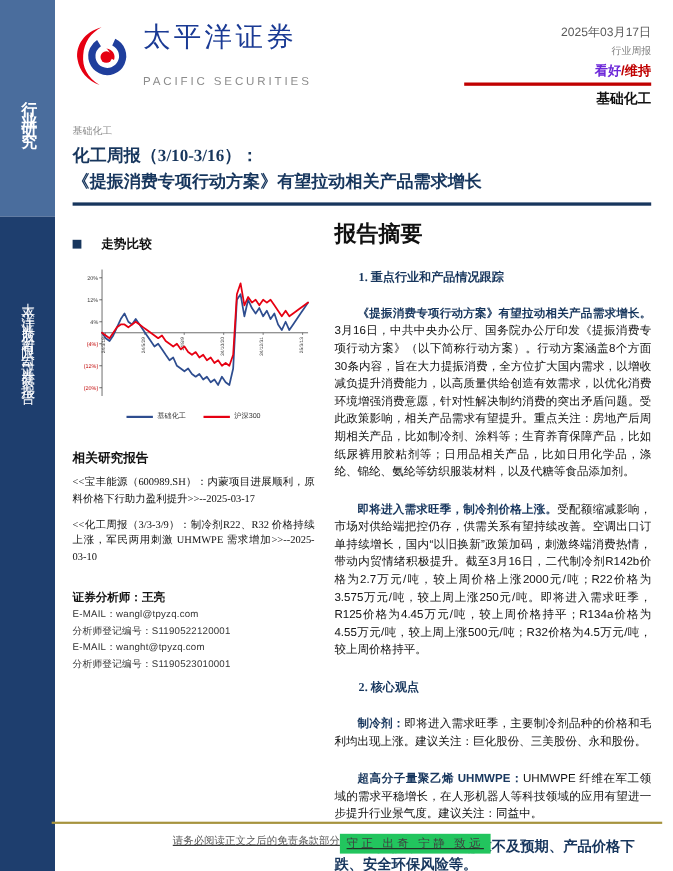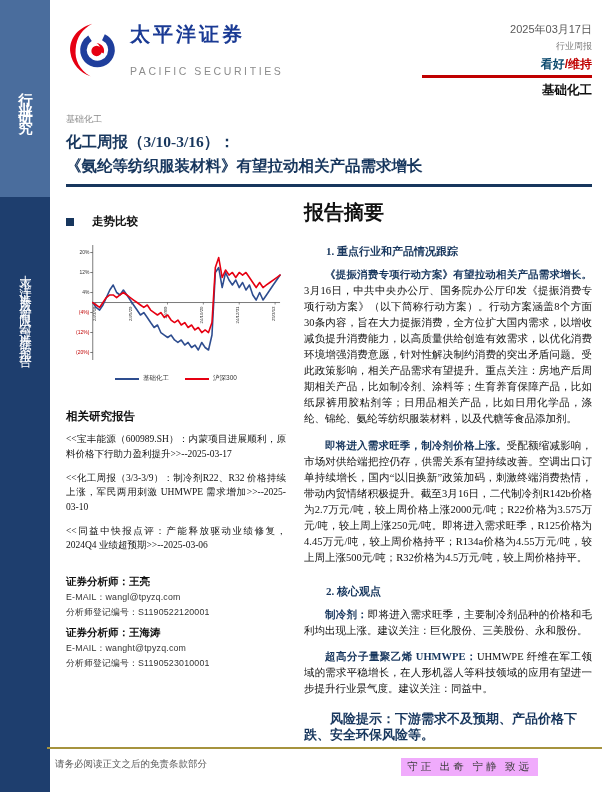--- a/index.html
+++ b/index.html
@@ -14,27 +14,27 @@
   .side-top span,.side-bottom span{writing-mode:vertical-rl;color:#fff;}
   .side-top span{font-size:14.5px;letter-spacing:9px;font-weight:600;}
   .side-bottom span{font-size:12.5px;letter-spacing:5px;}
 
   .main{position:absolute;left:50px;top:0;width:562px;height:792px;box-sizing:border-box;padding:22px 20px 0 16px;}
 
   
   .header{display:flex;justify-content:space-between;align-items:flex-start;}
   .logo{display:flex;align-items:center;gap:8px;}
   .logo svg{width:56px;height:56px;}
-  .logo-cn{font-size:20px;font-weight:bold;color:#1a3a94;letter-spacing:3px;line-height:1;}
+  .logo-cn{font-size:25px;font-weight:normal;color:#1a3a94;letter-spacing:3px;line-height:1;}
   .logo-en{font-size:10.5px;color:#8c8c8c;letter-spacing:2.6px;margin-top:21px;}
   .header-right{text-align:right;width:170px;}
   .hdr-date{font-size:11px;color:#595959;}
   .hdr-type{font-size:9px;color:#7f7f7f;margin-top:3px;}
   .hdr-rating{font-size:12px;font-weight:bold;margin-top:3px;}
-  .hdr-rating .blue{color:#0c4a6e;}
+  .hdr-rating .blue{color:#6d28d9;}
   .hdr-rating .red{color:#c00000;}
   .red-rule{height:3px;background:#c00000;margin-top:2px;}
   .hdr-industry{font-size:12.5px;font-weight:bold;color:#111;margin-top:4px;}
 
   
   .eyebrow{font-size:9px;color:#8a8a8a;margin-top:14px;}
   .title{font-size:15.5px;font-weight:bold;color:#17365d;line-height:24px;margin-top:4px;
          font-family:"Liberation Serif",serif;}
   .title-rule{height:3px;background:#17365d;margin-top:6px;}
 
@@ -58,30 +58,30 @@
 
   .analysts{margin-top:22px;}
   .an-title{font-size:10.5px;font-weight:bold;color:#111;font-family:"Liberation Serif",serif;margin-top:7px;}
   .an-line{font-size:8.8px;color:#333;margin-top:3px;letter-spacing:.2px;}
 
   
   .sum-title{font-size:20px;font-weight:bold;color:#111;font-family:"Liberation Serif",serif;}
   .sec-title{font-size:11px;font-weight:bold;color:#17365d;margin-top:18px;text-indent:2em;
              font-family:"Liberation Serif",serif;}
   .para{font-size:10.5px;line-height:16px;color:#111;text-align:justify;text-indent:2em;
-        margin-top:8px;font-family:Liberation Serif, serif;}
+        margin-top:18px;font-family:Liberation Sans, sans-serif;}
   .para .lead{font-weight:bold;color:#17365d;}
   .risk{font-size:13px;line-height:16px;font-weight:bold;color:#17365d;text-indent:2em;
         margin-top:14px;font-family:"Liberation Serif",serif;}
 
   
   .footer-line{position:absolute;left:47px;right:10px;top:747px;border-top:2.5px solid #a6933e;}
-  .footer{position:absolute;left:55px;right:22px;top:758px;display:flex;justify-content:space-between;align-items:flex-start;}
+  .footer{position:absolute;left:65px;right:22px;top:758px;display:flex;justify-content:center;align-items:flex-start;text-decoration:underline;}
   .disclaimer{font-size:9.5px;color:#595959;font-family:"Liberation Serif",serif;}
-  .motto{font-size:10.5px;color:#3f3f3f;background:#f0abfc;padding:2px 6px;letter-spacing:3px;
+  .motto{font-size:10.5px;color:#3f3f3f;background:#22c55e;padding:2px 6px;letter-spacing:3px;
          font-family:"Liberation Serif",serif;margin-right:52px;}
 </style>
 </head>
 <body>
 
 <div class="page">
 
   <aside class="sidebar">
     <div class="side-top">
       <span>行业研究</span>
@@ -113,21 +113,21 @@
           <span class="blue">看好</span><span class="red">/</span><span class="red">维持</span>
         </div>
         <div class="red-rule"></div>
         <div class="hdr-industry">基础化工</div>
       </div>
     </div>
 
     <div class="eyebrow">基础化工</div>
     <div class="title">
       <div>化工周报（3/10-3/16）：</div>
-      <div>《氨纶等纺织服装材料》有望拉动相关产品需求增长</div>
+      <div>《提振消费专项行动方案》有望拉动相关产品需求增长</div>
     </div>
     <div class="title-rule"></div>
 
     <div class="cols">
 
       <div class="col-left">
         <div class="chart-head">
           <span class="sq"></span>
           <span>走势比较</span>
         </div>
@@ -168,27 +168,25 @@
           </span>
           <span class="item">
             <span class="swatch" id="lg1" style="background: rgb(230, 0, 18);"></span>
             <span>沪深300</span>
           </span>
         </div>
 
         <div class="rel-title">相关研究报告</div>
         <p class="report">&lt;&lt;宝丰能源（600989.SH）：内蒙项目进展顺利，原料价格下行助力盈利提升&gt;&gt;--2025-03-17</p>
         <p class="report">&lt;&lt;化工周报（3/3-3/9）：制冷剂R22、R32 价格持续上涨，军民两用刺激 UHMWPE 需求增加&gt;&gt;--2025-03-10</p>
-        <p class="report">&lt;&lt;同益中快报点评：产能释放驱动业绩修复，2024Q4 业绩超预期&gt;&gt;--2025-03-06</p>
 
         <div class="analysts">
           <div class="an-title">证券分析师：王亮</div>
           <div class="an-line">E-MAIL：wangl@tpyzq.com</div>
           <div class="an-line">分析师登记编号：S1190522120001</div>
-          <div class="an-title">证券分析师：王海涛</div>
           <div class="an-line">E-MAIL：wanght@tpyzq.com</div>
           <div class="an-line">分析师登记编号：S1190523010001</div>
         </div>
       </div>
 
       <div class="col-right">
         <div class="sum-title">报告摘要</div>
         <div class="sec-title">1. 重点行业和产品情况跟踪</div>
         <p class="para">
           <span class="lead">《提振消费专项行动方案》有望拉动相关产品需求增长。</span><span>3月16日，中共中央办公厅、国务院办公厅印发《提振消费专项行动方案》（以下简称行动方案）。行动方案涵盖8个方面30条内容，旨在大力提振消费，全方位扩大国内需求，以增收减负提升消费能力，以高质量供给创造有效需求，以优化消费环境增强消费意愿，针对性解决制约消费的突出矛盾问题。受此政策影响，相关产品需求有望提升。重点关注：房地产后周期相关产品，比如制冷剂、涂料等；生育养育保障产品，比如纸尿裤用胶粘剂等；日用品相关产品，比如日用化学品，涤纶、锦纶、氨纶等纺织服装材料，以及代糖等食品添加剂。</span>

